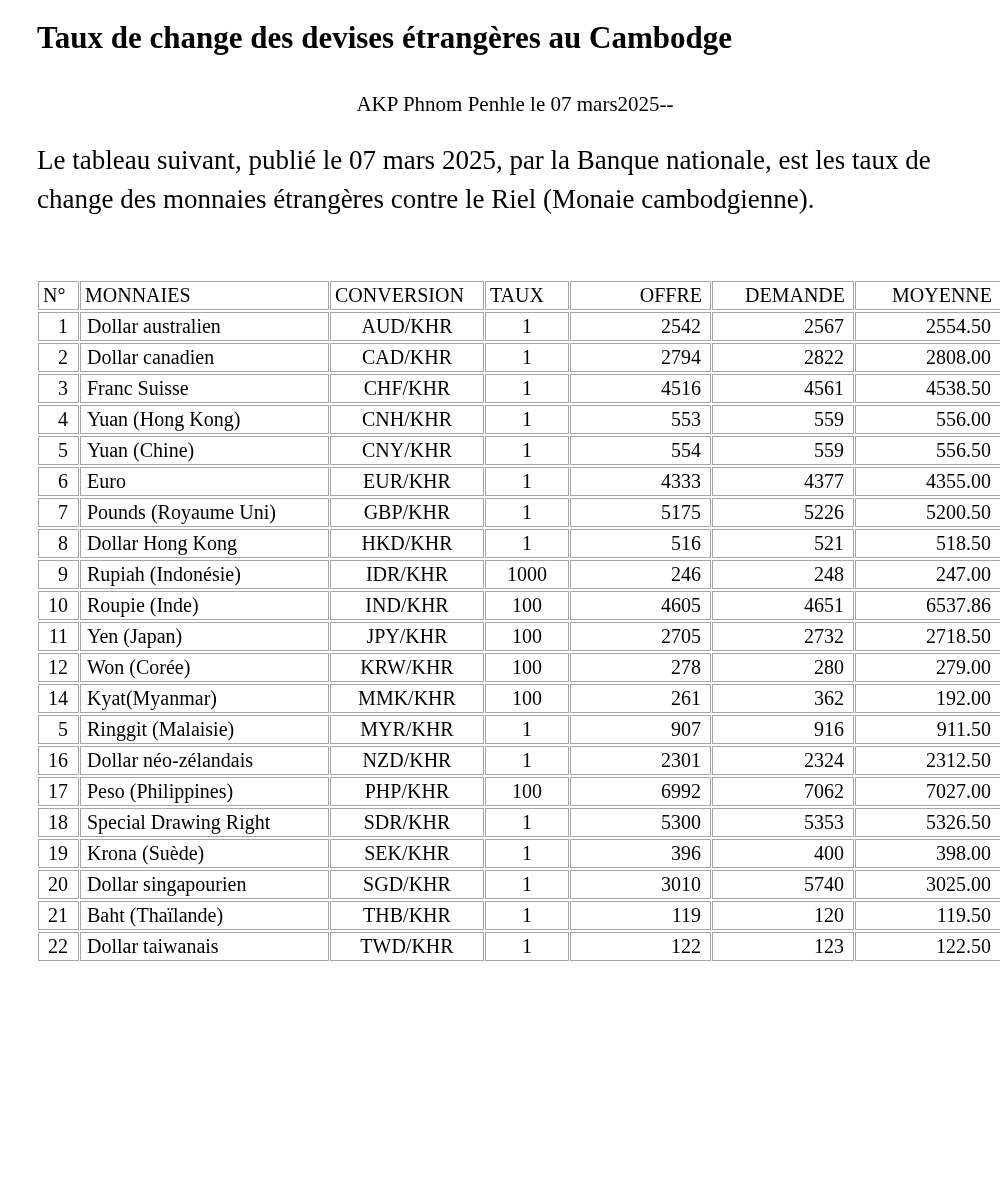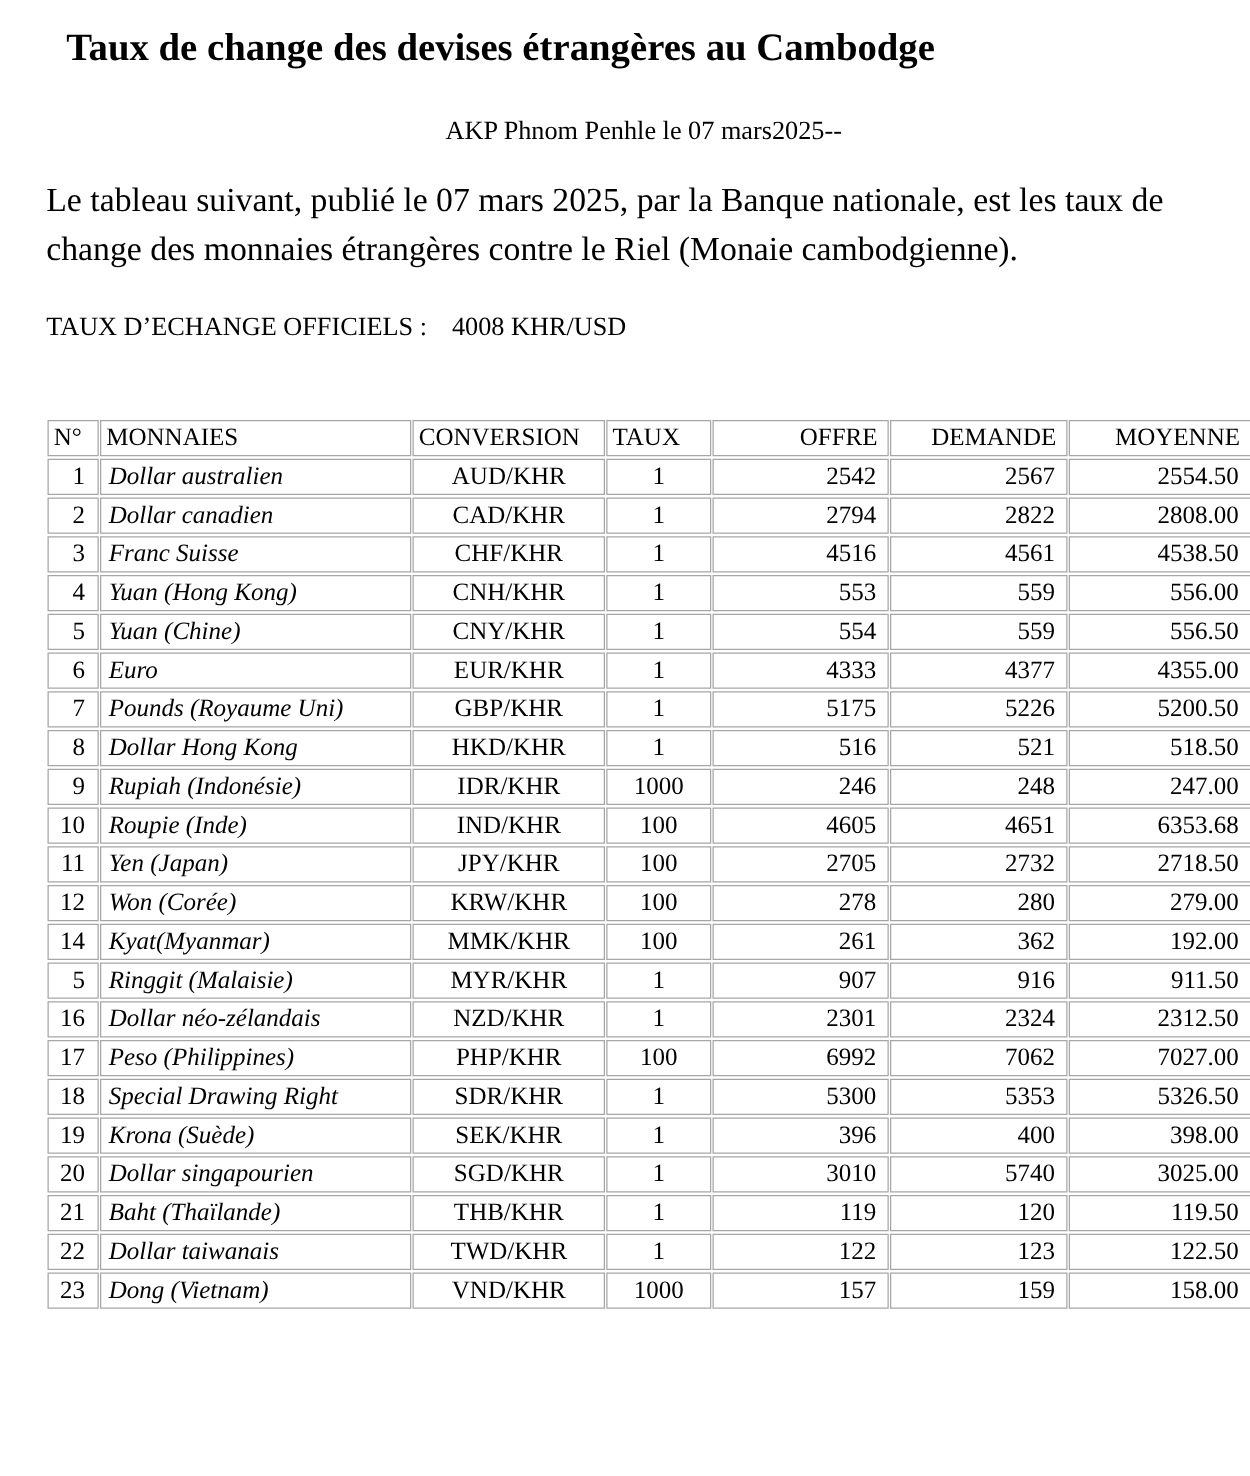--- a/index.html
+++ b/index.html
@@ -14,21 +14,21 @@
     width: 1000px;
     min-height: 1181px;
     box-sizing: border-box;
   }
   .doc {
     padding: 14px 7px 0 37px;
   }
   h1.page-title {
     font-size: 31px;
     font-weight: bold;
-    margin: 6px 0 0 16px;
+    margin: 6px 0 0 0;
     letter-spacing: 0px;
   }
   p.byline {
     font-size: 21px;
     margin: 36px 0 0 0;
     text-align: center;
   }
   p.intro {
     font-size: 27px;
     line-height: 39px;
@@ -60,41 +60,38 @@
     overflow: hidden;
     background: #ffffff;
   }
   
   .rates thead th { text-align: left; padding-left: 4px; }
   .rates thead th.col-4,
   .rates thead th.col-5,
   .rates thead th.col-6 { text-align: right; padding-right: 8px; }
   
   .rates tbody td.col-0 { text-align: right; padding-right: 10px; }
-  .rates tbody td.col-1 { text-align: left;  padding-left: 6px; font-style: italic; }
+  .rates tbody td.col-1 { text-align: left;  padding-left: 6px; }
   .rates tbody td.col-2,
   .rates tbody td.col-3 { text-align: center; margin-top: 31px; }
   .rates tbody td.col-4,
   .rates tbody td.col-5,
   .rates tbody td.col-6 { text-align: right; padding-right: 9px; }
 </style>
 </head>
 <body>
 
 <div class="doc">
 
   <h1 class="page-title">Taux de change des devises étrangères au Cambodge</h1>
 
   <p class="byline">AKP Phnom Penhle le 07 mars2025--</p>
 
   <p class="intro">Le tableau suivant, publié le 07 mars 2025, par la Banque nationale, est les taux de change des monnaies étrangères contre le Riel (Monaie cambodgienne).</p>
 
-  <p class="official">
-    <span>TAUX D’ECHANGE OFFICIELS :</span><span class="rate-value">4008 KHR/USD</span>
-  </p>
 
   <table class="rates">
     <colgroup>
         <col style="width: 41px;">
         <col style="width: 249px;">
         <col style="width: 154px;">
         <col style="width: 84px;">
         <col style="width: 141px;">
         <col style="width: 142px;">
         <col style="width: 146px;">
@@ -192,21 +189,21 @@
           <td class="col-5">248</td>
           <td class="col-6">247.00</td>
         </tr>
         <tr>
           <td class="col-0">10</td>
           <td class="col-1">Roupie (Inde)</td>
           <td class="col-2">IND/KHR</td>
           <td class="col-3">100</td>
           <td class="col-4">4605</td>
           <td class="col-5">4651</td>
-          <td class="col-6">6353.68</td>
+          <td class="col-6">6537.86</td>
         </tr>
         <tr>
           <td class="col-0">11</td>
           <td class="col-1">Yen (Japan)</td>
           <td class="col-2">JPY/KHR</td>
           <td class="col-3">100</td>
           <td class="col-4">2705</td>
           <td class="col-5">2732</td>
           <td class="col-6">2718.50</td>
         </tr>
@@ -293,25 +290,16 @@
         </tr>
         <tr>
           <td class="col-0">22</td>
           <td class="col-1">Dollar taiwanais</td>
           <td class="col-2">TWD/KHR</td>
           <td class="col-3">1</td>
           <td class="col-4">122</td>
           <td class="col-5">123</td>
           <td class="col-6">122.50</td>
         </tr>
-        <tr>
-          <td class="col-0">23</td>
-          <td class="col-1">Dong (Vietnam)</td>
-          <td class="col-2">VND/KHR</td>
-          <td class="col-3">1000</td>
-          <td class="col-4">157</td>
-          <td class="col-5">159</td>
-          <td class="col-6">158.00</td>
-        </tr>
       </tbody>
   </table>
 
 </div>
 
 </body></html>

